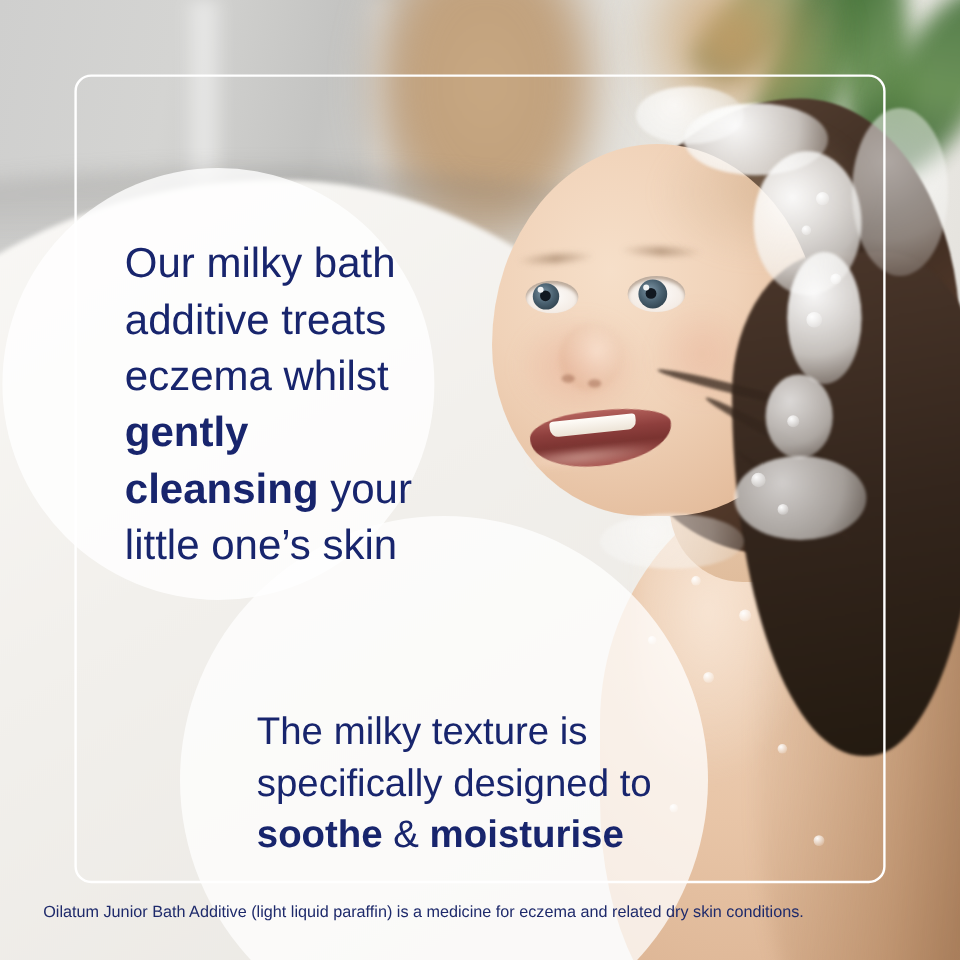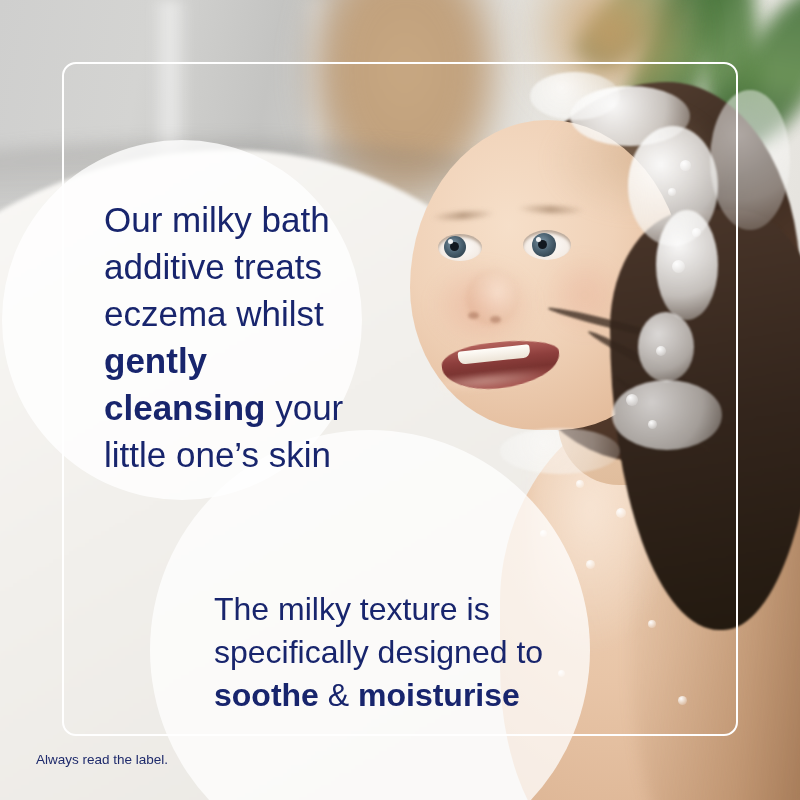--- a/index.html
+++ b/index.html
@@ -380,16 +380,16 @@
   <div class="circle-overlay" id="circle-bottom"></div>
 
   <div class="frame"></div>
 
 
   <div class="copy" id="copy-primary"><span>Our milky bath additive treats eczema whilst </span><b>gently cleansing</b><span> your little one’s skin</span></div>
 
   <div class="copy" id="copy-secondary"><span>The milky texture is specifically designed to </span><b>soothe</b><span> &amp; </span><b>moisturise</b></div>
 
   <div id="disclaimer">
-    <div>Always read the label.</div>
+    <div>Oilatum Junior Bath Additive (light liquid paraffin) is a medicine for eczema and related dry skin conditions.</div>
   </div>
 
 </div>
 
 </body></html>

